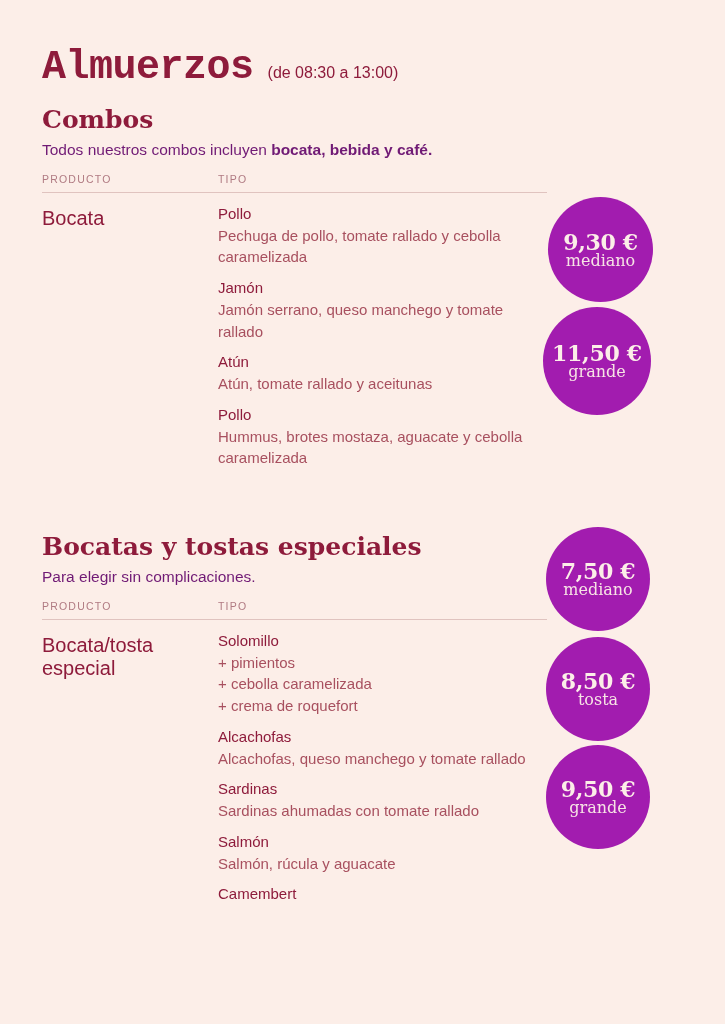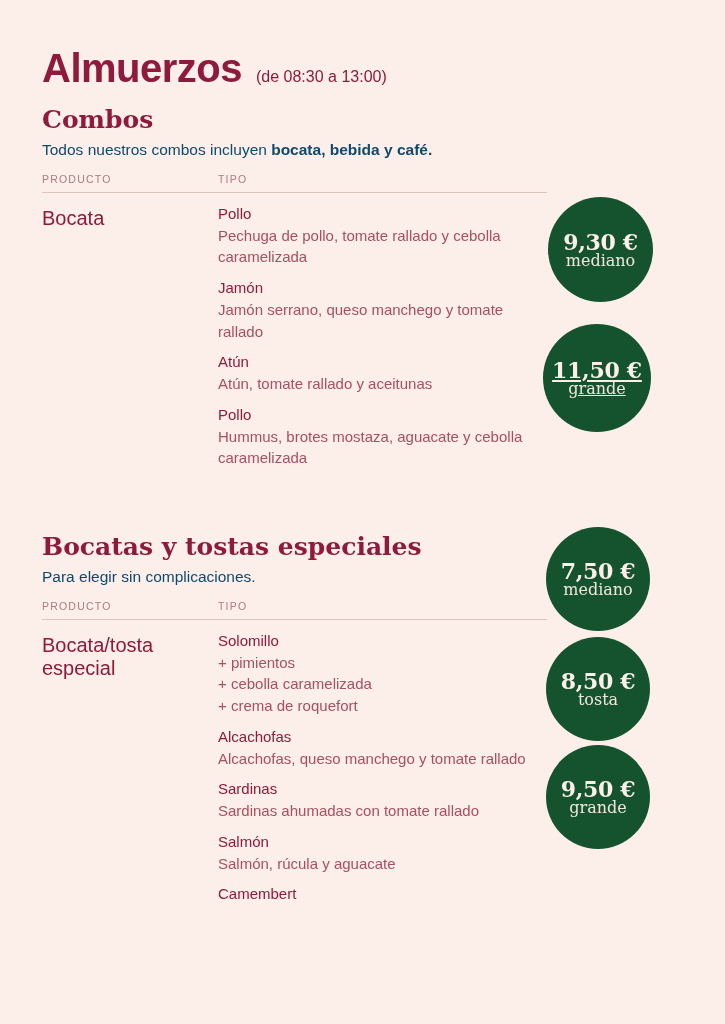--- a/index.html
+++ b/index.html
@@ -24,21 +24,21 @@
   }
 
   
   .title-row {
     display: flex;
     align-items: baseline;
     gap: 14px;
     margin-top: 8px;
   }
   .main-title {
-    font-family: Liberation Sans, sans-serif;
+    font-family: Liberation Mono, monospace;
     font-weight: bold;
     font-size: 40px;
     letter-spacing: -0.5px;
     color: #8e1b3b;
     margin: 0;
     line-height: 1;
   }
   .title-hours {
     font-size: 16px;
     color: #8e1b3b;
@@ -52,21 +52,21 @@
   .section-title {
     font-family: "DejaVu Serif", serif;
     font-weight: bold;
     font-size: 25px;
     color: #8e1b3b;
     margin: 0 0 6px 0;
     line-height: 1.15;
   }
   .section-sub {
     font-size: 15.5px;
-    color: #0c4a6e;
+    color: #701a75;
     margin: 0 0 14px 0;
     font-weight: normal;
   }
   .section-sub b {
     font-weight: bold;
   }
 
   
   .table-head {
     display: flex;
@@ -105,21 +105,21 @@
     color: #a8505f;
     line-height: 1.45;
     margin-top: 1px;
   }
   .item-desc .line { display: block; }
 
   
   .badge {
     position: absolute;
     border-radius: 50%;
-    background: #14532d;
+    background: #a21caf;
     color: #fceee8;
     display: flex;
     flex-direction: column;
     align-items: center;
     justify-content: center;
   }
   .badge .price {
     font-family: "DejaVu Serif", serif;
     font-weight: bold;
     font-size: 22px;
@@ -129,21 +129,21 @@
   .badge .size {
     font-family: "DejaVu Serif", serif;
     font-size: 16px;
     margin-top: 0;
     line-height: 1;
     opacity: 0.95;
   }
 
   
   #badge-0 { left: 548px; top: 197px;  width: 105px; height: 105px; }
-  #badge-1 { left: 543px; top: 324px;  width: 108px; height: 108px; text-decoration: underline; }
+  #badge-1 { left: 543px; top: 307px;  width: 108px; height: 108px; }
   #badge-2 { left: 546px; top: 527px;  width: 104px; height: 104px; }
   #badge-3 { left: 546px; top: 637px;  width: 104px; height: 104px; }
   #badge-4 { left: 546px; top: 745px;  width: 104px; height: 104px; }
 
   #section-2 { margin-top: 64px; }
 </style>
 </head>
 <body>
 
 <div class="page">

